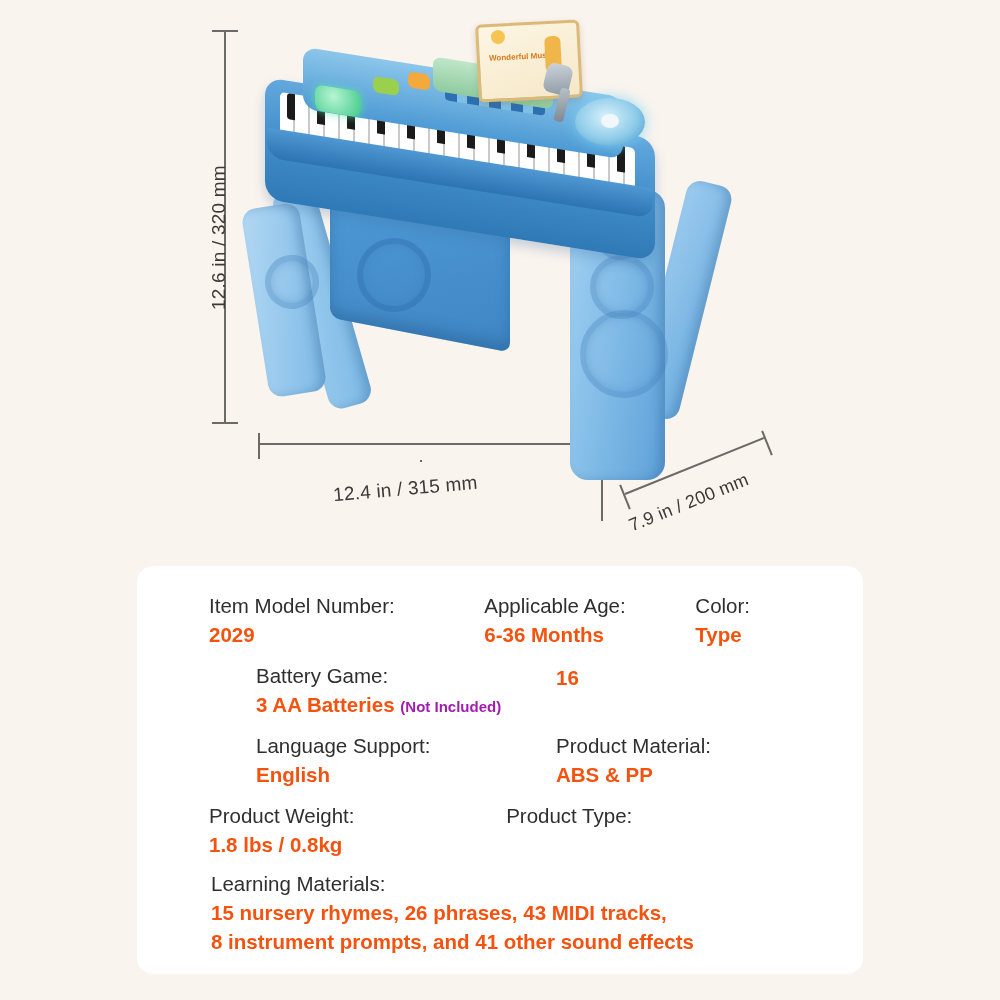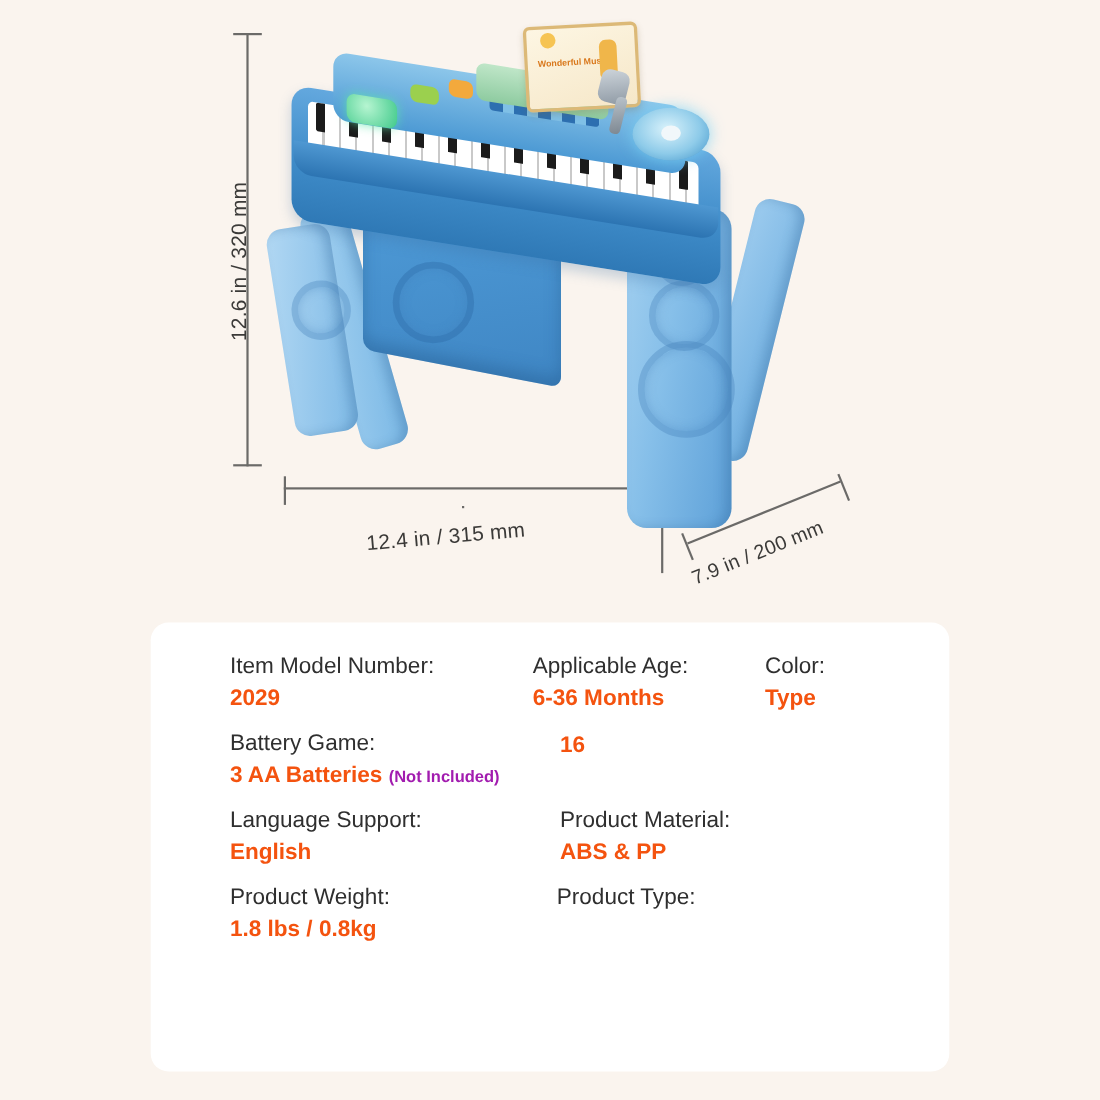--- a/index.html
+++ b/index.html
@@ -80,20 +80,21 @@
   }
   #spec-inner {
     position: absolute;
     left: 72px;
     top: 26px;
     right: 30px;
   }
   .spec-row {
     display: flex;
     margin-bottom: 14px;
+    justify-content: center;
   }
   .spec-block { }
   .spec-label {
     font-size: 20.5px;
     color: #2f2f2f;
     line-height: 1.32;
   }
   .spec-value {
     font-size: 20.5px;
     color: #f4530f;
@@ -263,15 +264,22 @@
     <div class="spec-row">
       <div class="spec-block col-a">
         <div class="spec-label">Product Weight:</div>
         <div class="spec-value">1.8 lbs / 0.8kg</div>
       </div>
       <div class="spec-block col-b" style="width:330px;">
         <div class="spec-label">Product Type:</div>
       </div>
     </div>
 
+    <div class="spec-row" style="margin-top:-2px;">
+      <div class="spec-block wide">
+        <div class="spec-label">Learning Materials:</div>
+        <div class="spec-value">15 nursery rhymes, 26 phrases, 43 MIDI tracks,</div>
+        <div class="spec-value">8 instrument prompts, and 41 other sound effects</div>
+      </div>
+    </div>
 
   </div>
 </div>
 
 </body></html>

